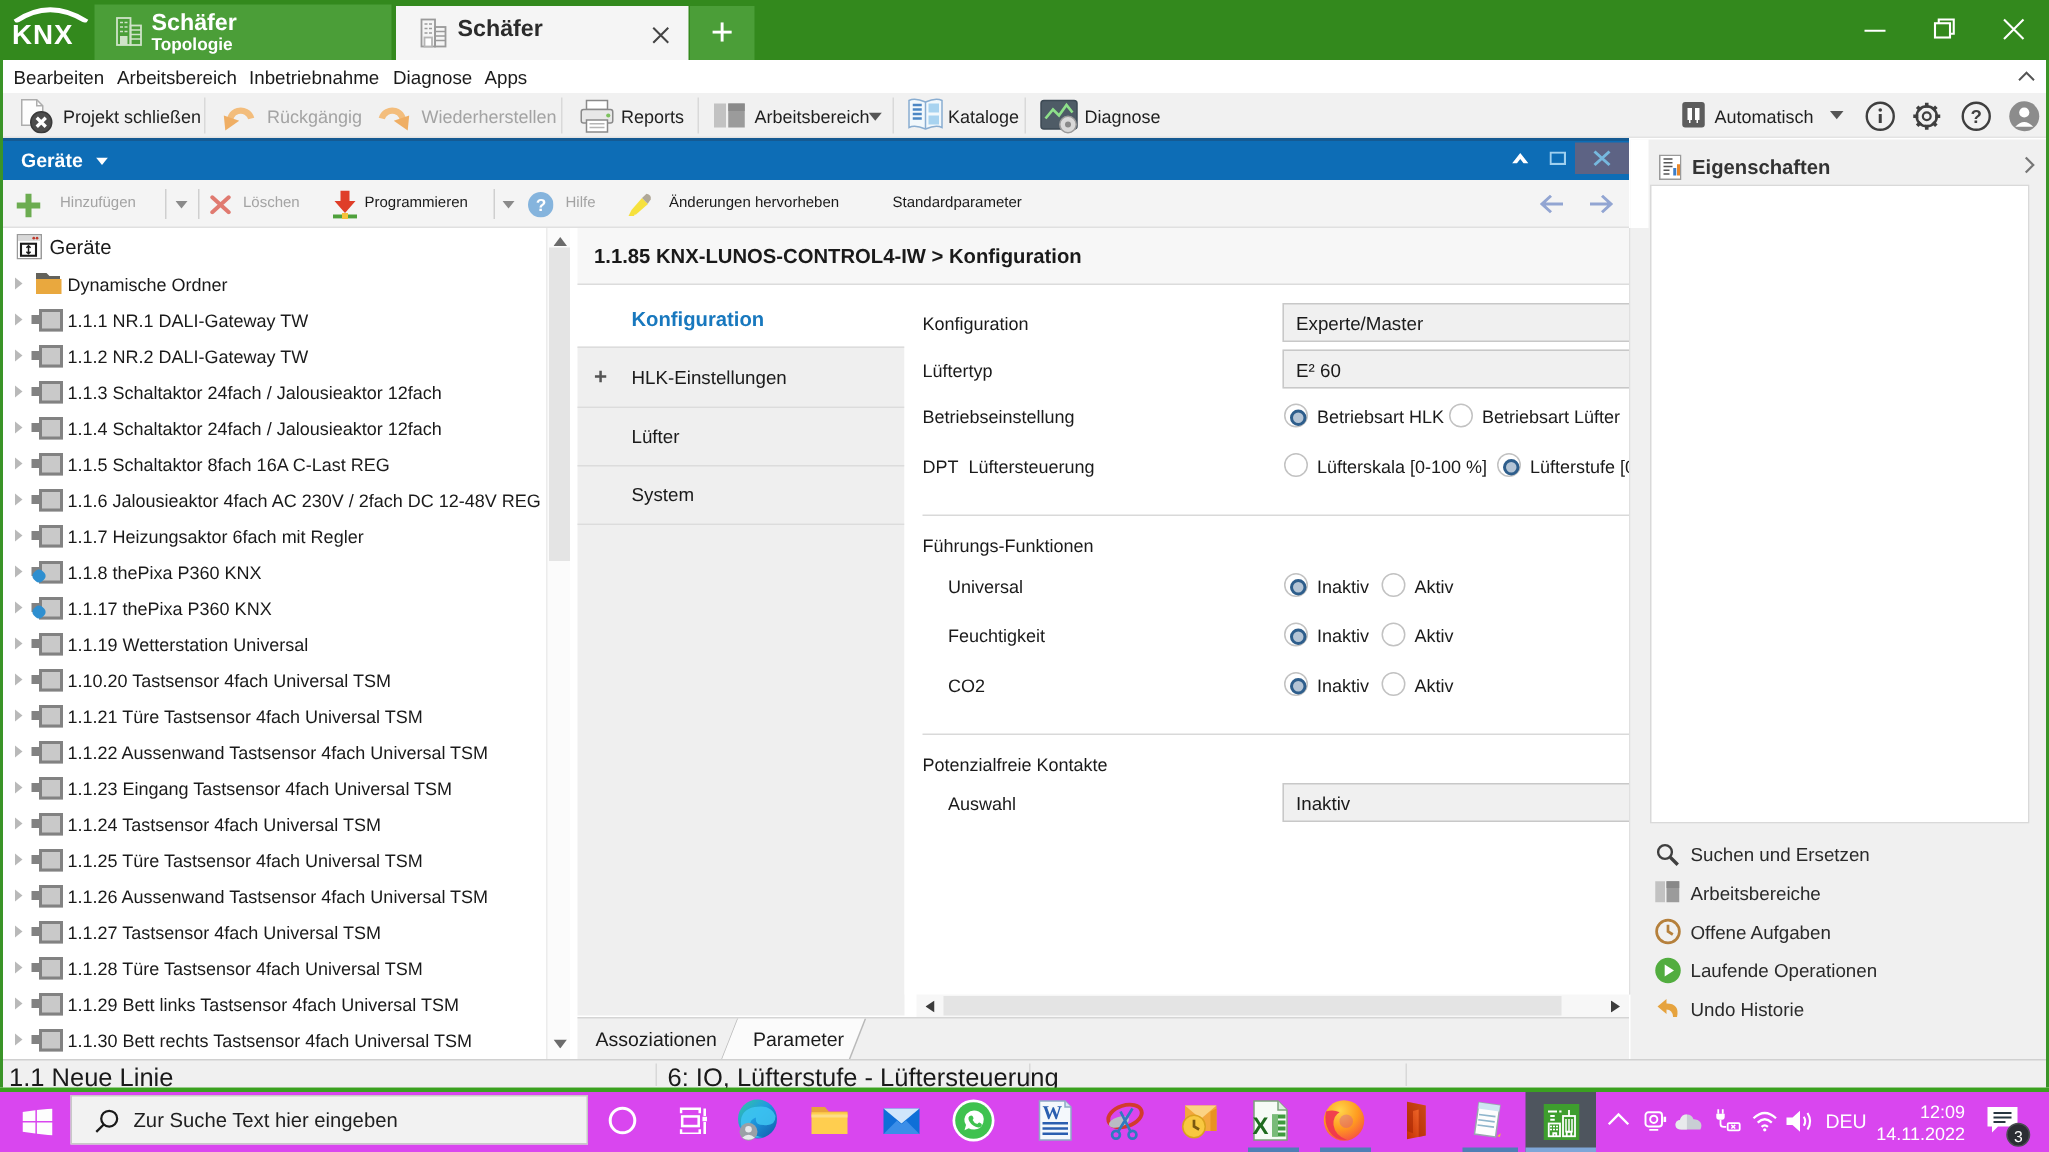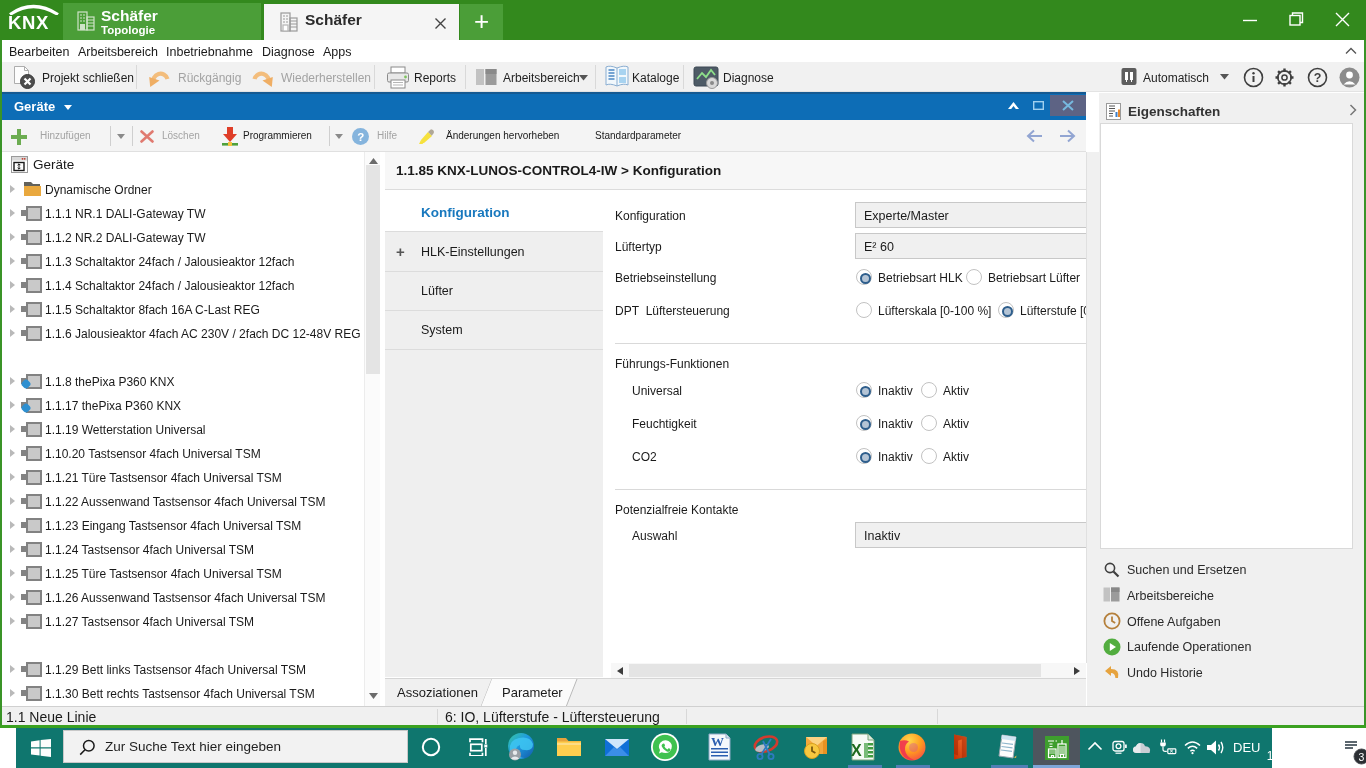--- a/index.html
+++ b/index.html
@@ -40,27 +40,27 @@
 .navrow { position:absolute; left:0; width:218px; background:#efefef; border-top:1px solid #dcdcdc; font-size:12.5px; }
 #form { left:603px; top:190px; width:483px; height:473px; background:#fff; overflow:hidden; }
 .flabel { position:absolute; font-size:12px; white-space:nowrap; }
 .fbox { position:absolute; left:252px; width:232px; height:26px; background:#f0f0f0; border:1px solid #c8c8c8; font-size:12.5px; padding:6px 0 0 8px; }
 .radio { position:absolute; width:16px; height:16px; border:1px solid #c2c2c2; border-radius:50%; background:#fff; }
 .radio.sel::before { content:""; position:absolute; left:2.5px; top:2.5px; width:7px; height:7px; border-radius:50%; border:2px solid #2e5e8c; background:#b4c4d5; }
 .rlbl { position:absolute; font-size:12px; white-space:nowrap; }
 .fhr { position:absolute; left:12px; width:471px; height:1px; background:#d9d9d9; }
 
 #btabs { left:385px; top:678px; width:701px; height:28px; background:#f0f0f0; border-top:1px solid #d5d5d5; }
-#statusbar { left:2px; top:706px; width:1362px; height:19px; background:#f0f0f0; border-top:1px solid #d0d0d0; font-size:14px; }
+#statusbar { left:2px; top:706px; width:1362px; height:19px; background:#f0f0f0; border-top:1px solid #d0d0d0; font-size:17px; }
 #greenline { left:0; top:725px; width:1366px; height:3px; background:#3ba120; }
 
 #rpanel { left:1087px; top:93px; width:277px; height:613px; background:#f0f0f0;padding-left:45px; }
 .ritem { position:absolute; left:16px; font-size:12.5px; color:#2a2a2a; }
 
-#taskbar { left:0; top:728px; width:1256px; height:40px; background:#0f766e;margin-left:16px; }
+#taskbar { left:0; top:728px; width:1366px; height:40px; background:#d946ef; }
 .underline { position:absolute; top:37px; height:3px; background:#4f7fb5; }
 
 #lborder { left:0; top:40px; width:2px; height:685px; background:#3a9427; }
 #rborder { left:1364px; top:40px; width:2px; height:685px; background:#3a9427; }
 </style>
 </head>
 <body>
 <div id="app">
 <div class="abs" id="titlebar">
   <svg class="abs" style="left:8px;top:3px" width="52" height="12" viewBox="0 0 52 12">
@@ -301,20 +301,25 @@
   <div class="trow" style="top:146px">
         <div class="exp"></div>
         <div class="dev"></div>
         <div class="txt">1.1.5 Schaltaktor 8fach 16A C-Last REG</div>
       </div>
   <div class="trow" style="top:170px">
         <div class="exp"></div>
         <div class="dev"></div>
         <div class="txt">1.1.6 Jalousieaktor 4fach AC 230V / 2fach DC 12-48V REG</div>
       </div>
+  <div class="trow" style="top:194px">
+        <div class="exp"></div>
+        <div class="dev"></div>
+        <div class="txt">1.1.7 Heizungsaktor 6fach mit Regler</div>
+      </div>
   <div class="trow" style="top:218px">
         <div class="exp"></div>
         <div class="dev"></div>
         <div class="bdot"></div>
         <div class="txt">1.1.8 thePixa P360 KNX</div>
       </div>
   <div class="trow" style="top:242px">
         <div class="exp"></div>
         <div class="dev"></div>
         <div class="bdot"></div>
@@ -357,20 +362,25 @@
       </div>
   <div class="trow" style="top:434px">
         <div class="exp"></div>
         <div class="dev"></div>
         <div class="txt">1.1.26 Aussenwand Tastsensor 4fach Universal TSM</div>
       </div>
   <div class="trow" style="top:458px">
         <div class="exp"></div>
         <div class="dev"></div>
         <div class="txt">1.1.27 Tastsensor 4fach Universal TSM</div>
+      </div>
+  <div class="trow" style="top:482px">
+        <div class="exp"></div>
+        <div class="dev"></div>
+        <div class="txt">1.1.28 Türe Tastsensor 4fach Universal TSM</div>
       </div>
   <div class="trow" style="top:506px">
         <div class="exp"></div>
         <div class="dev"></div>
         <div class="txt">1.1.29 Bett links Tastsensor 4fach Universal TSM</div>
       </div>
   <div class="trow" style="top:530px">
         <div class="exp"></div>
         <div class="dev"></div>
         <div class="txt">1.1.30 Bett rechts Tastsensor 4fach Universal TSM</div>

